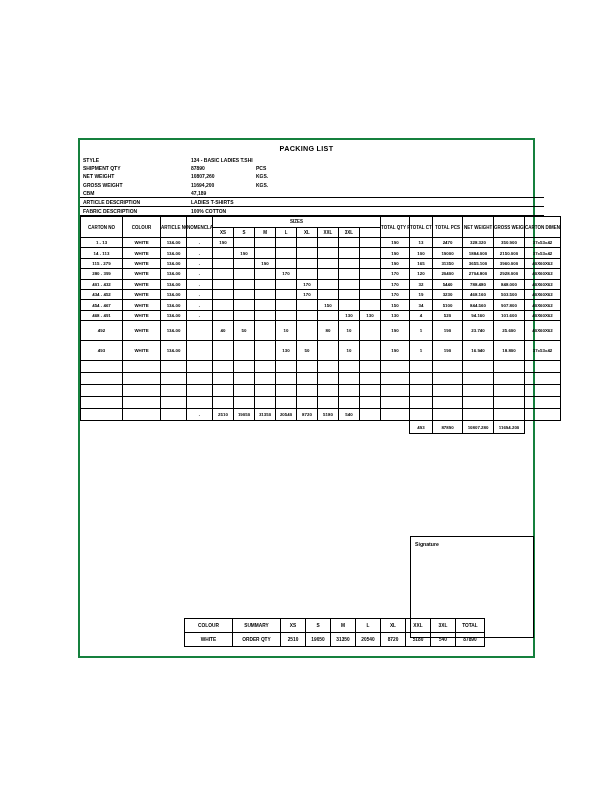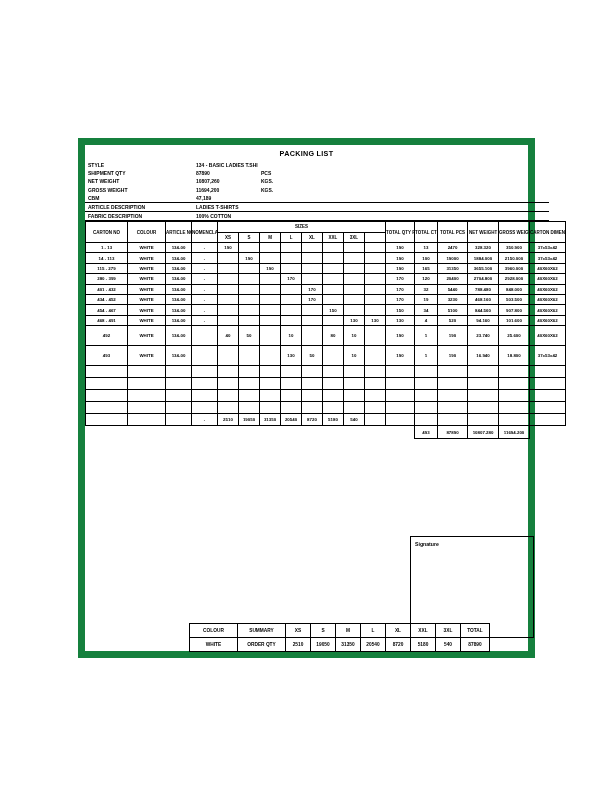--- a/index.html
+++ b/index.html
@@ -20,21 +20,21 @@
     width: 612px;
     height: 792px;
     background: #fff;
   }
   .sheet {
     position: absolute;
     left: 78px;
     top: 138px;
     width: 457px;
     height: 520px;
-    border: 7px solid #15803d;
+    border: 2px solid #15803d;
     box-sizing: border-box;
   }
   .title {
     text-align: center;
     font-size: 7.2px;
     font-weight: bold;
     letter-spacing: 0.3px;
     padding: 4px 0 3px 0;
   }
   table {

